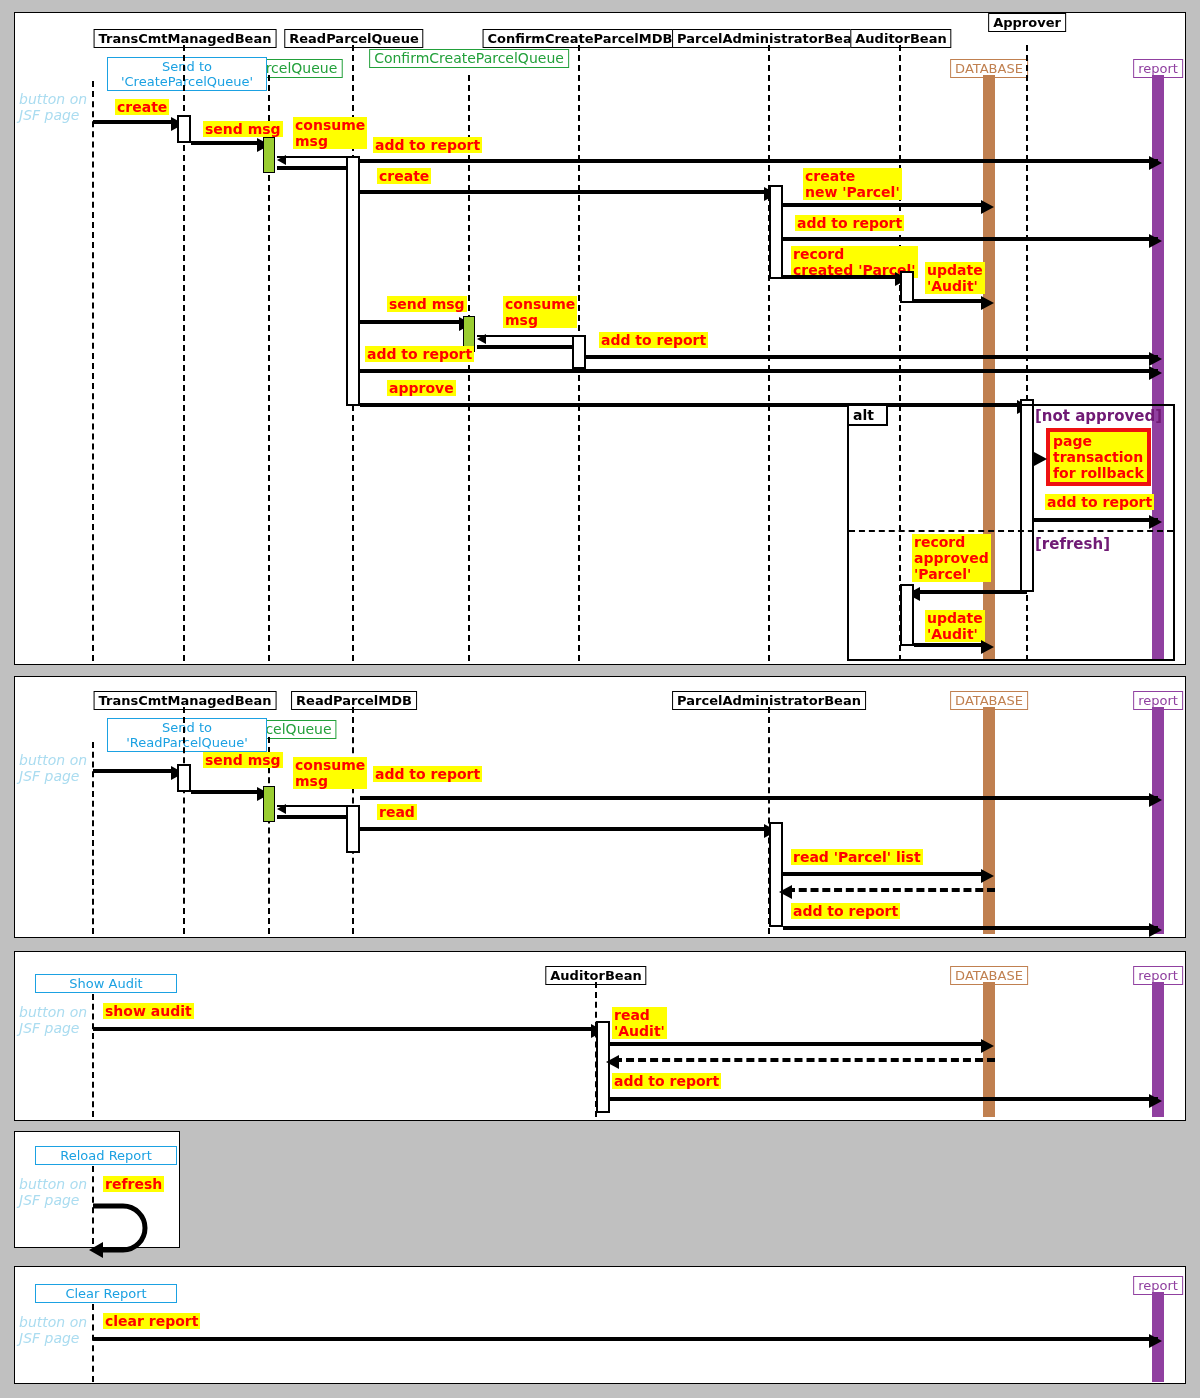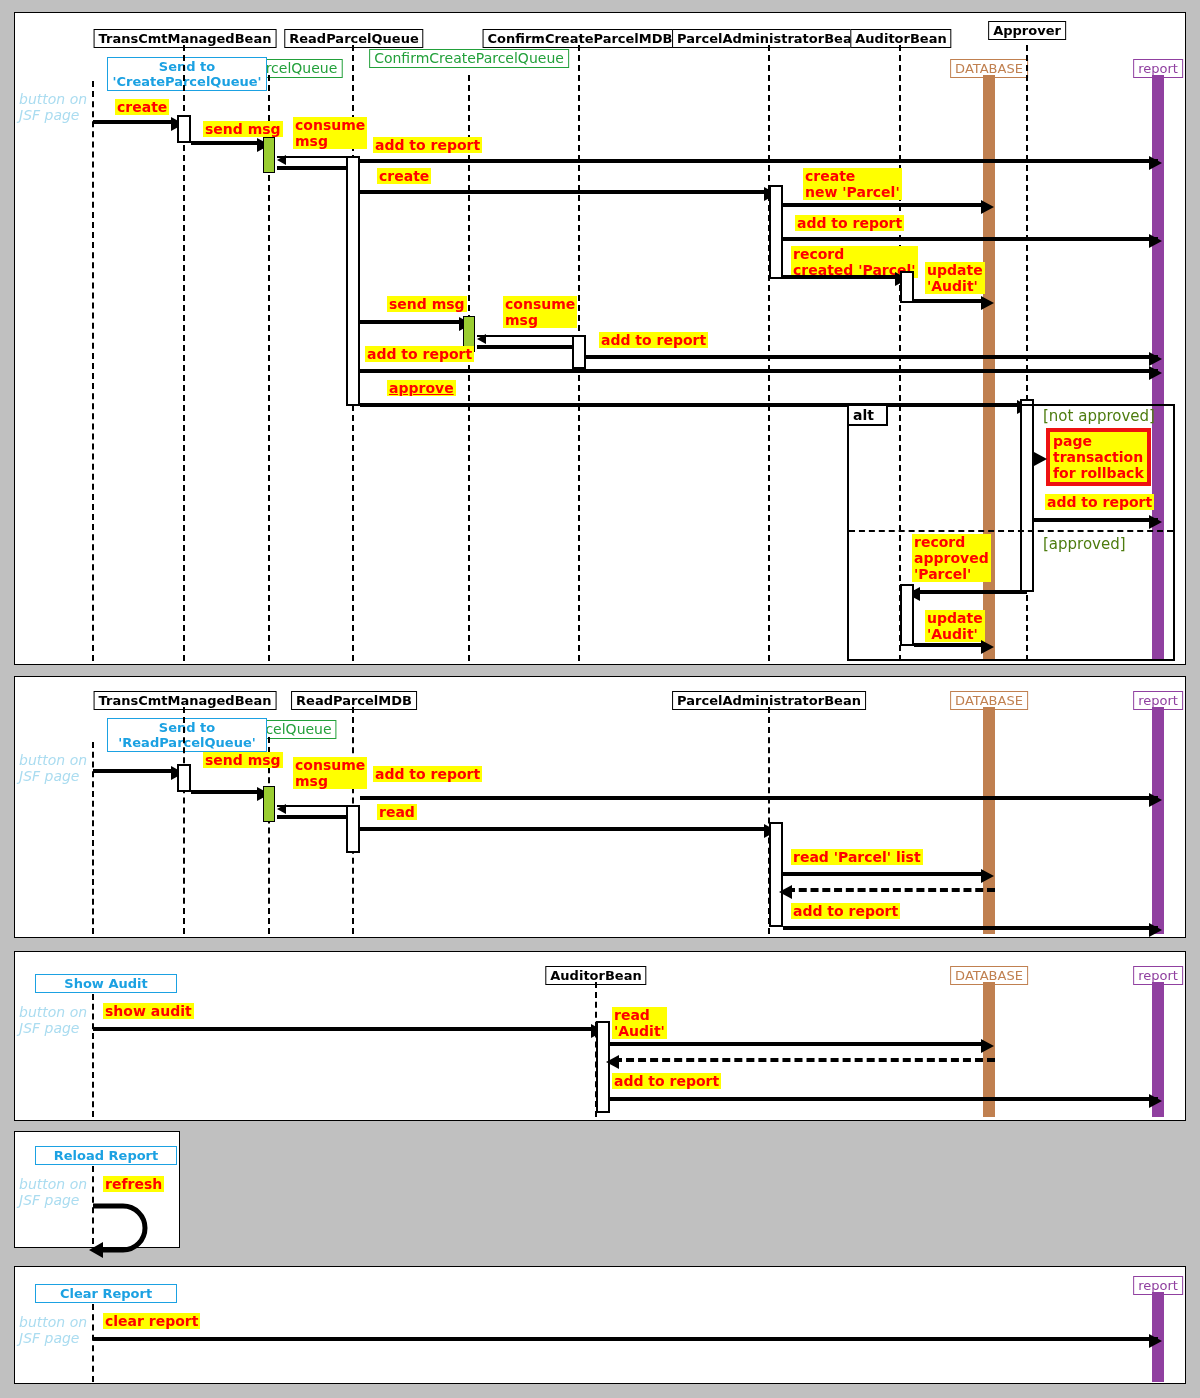--- a/index.html
+++ b/index.html
@@ -15,21 +15,21 @@
   .lbl{
     position:absolute;box-sizing:border-box;
     border:1px solid #000;background:#fff;
     font-size:13px;font-weight:bold;color:#000;
     padding:1px 4px;white-space:nowrap;line-height:15px;
     transform:translateX(-50%);
   }
   .lbl.queue{border-color:#22a03a;color:#22a03a;font-weight:normal;font-size:14px;}
   .lbl.db{border-color:#c08050;color:#c08050;font-weight:normal;font-size:13px;}
   .lbl.report{border-color:#9040a0;color:#9040a0;font-weight:normal;font-size:13px;}
-  .lbl.actor{border-color:#1ba1e2;color:#1ba1e2;font-weight:bold;font-size:13px;
+  .lbl.actor{border-color:#1ba1e2;color:#1ba1e2;font-weight:normal;font-size:13px;
              text-align:center;white-space:pre;}
 
   
   .ll{position:absolute;width:0;border-left:2px dashed #000;transform:translateX(-1px);}
 
   
   .act{position:absolute;background:#fff;border:2px solid #000;box-sizing:border-box;
        width:14px;transform:translateX(-7px);}
   .act.q{background:#9ACD32;border:1px solid #000;width:12px;transform:translateX(-6px);}
   .act.db{background:#c08050;border:none;width:12px;transform:translateX(-6px);}
@@ -57,36 +57,36 @@
   
   .note{position:absolute;color:#aadcf0;font-style:italic;font-size:14px;
         line-height:16px;white-space:pre;font-weight:normal;}
 
   
   .frag{position:absolute;border:2px solid #000;box-sizing:border-box;background:transparent;}
   .fraglabel{position:absolute;font-size:14px;font-weight:bold;color:#000;
              padding:1px 12px 1px 4px;background:#fff;border-right:2px solid #000;
              border-bottom:2px solid #000;line-height:16px;}
   .fragdiv{position:absolute;height:0;border-top:2px dashed #000;}
-  .guard{position:absolute;font-size:15px;font-weight:normal;color:#4d7c0f;white-space:nowrap;padding-left:8px;}
+  .guard{position:absolute;font-size:15px;font-weight:bold;color:#701a75;white-space:nowrap;}
 
   
   .selfloop{position:absolute;}
 </style>
 </head>
 <body>
 
 <div class="panel" style="left:14px;top:12px;width:1172px;height:653px;">
 
   <div class="lbl" style="left:170px;top:16px;">TransCmtManagedBean</div>
   <div class="lbl" style="left:339px;top:16px;">ReadParcelQueue</div>
   <div class="lbl" style="left:565px;top:16px;">ConfirmCreateParcelMDB</div>
   <div class="lbl" style="left:754px;top:16px;">ParcelAdministratorBean</div>
   <div class="lbl" style="left:886px;top:16px;">AuditorBean</div>
-  <div class="lbl" style="left:1012px;top:8px;">Approver</div>
+  <div class="lbl" style="left:1012px;top:0;">Approver</div>
 
   <div class="lbl queue" style="left:255px;top:46px;">CreateParcelQueue</div>
   <div class="lbl queue" style="left:454px;top:36px;">ConfirmCreateParcelQueue</div>
   <div class="lbl db" style="left:974px;top:46px;">DATABASE</div>
   <div class="lbl report" style="left:1143px;top:46px;">report</div>
 
   <div class="lbl actor" style="left:92px;top:44px;width:160px;transform:none;">Send to
 'CreateParcelQueue'</div>
   <div class="note" style="left:4px;top:78px;">button on
 JSF page</div>
@@ -167,30 +167,30 @@
   <div class="act" style="left:564px;top:322px;height:34px;"></div>
 
   <div class="mtxt" style="left:584px;top:319px;">add to report</div>
   <div class="msg" style="left:571px;top:342px;width:572px;"></div>
   <div class="arrowR" style="left:1134px;top:344px;"></div>
 
   <div class="mtxt" style="left:350px;top:333px;">add to report</div>
   <div class="msg" style="left:345px;top:356px;width:798px;"></div>
   <div class="arrowR" style="left:1134px;top:358px;"></div>
 
-  <div class="mtxt" style="left:372px;top:367px;text-decoration:underline;">approve</div>
+  <div class="mtxt" style="left:372px;top:367px;">approve</div>
   <div class="msg" style="left:345px;top:390px;width:662px;"></div>
   <div class="arrowR" style="left:1002px;top:392px;"></div>
   <div class="act" style="left:1012px;top:386px;height:193px;"></div>
 
   <div class="frag" style="left:832px;top:391px;width:328px;height:257px;"></div>
   <div class="fraglabel" style="left:834px;top:393px;">alt</div>
   <div class="guard" style="left:1020px;top:394px;">[not approved]</div>
   <div class="fragdiv" style="left:834px;top:517px;width:324px;"></div>
-  <div class="guard" style="left:1020px;top:522px;">[approved]</div>
+  <div class="guard" style="left:1020px;top:522px;">[refresh]</div>
 
   <div class="mtxt boxed" style="left:1031px;top:415px;">page
 transaction
 for rollback</div>
   <div class="arrowR" style="left:1019px;top:444px;"></div>
 
   <div class="mtxt" style="left:1030px;top:481px;">add to report</div>
   <div class="msg" style="left:1019px;top:505px;width:124px;"></div>
   <div class="arrowR" style="left:1134px;top:507px;"></div>
 

